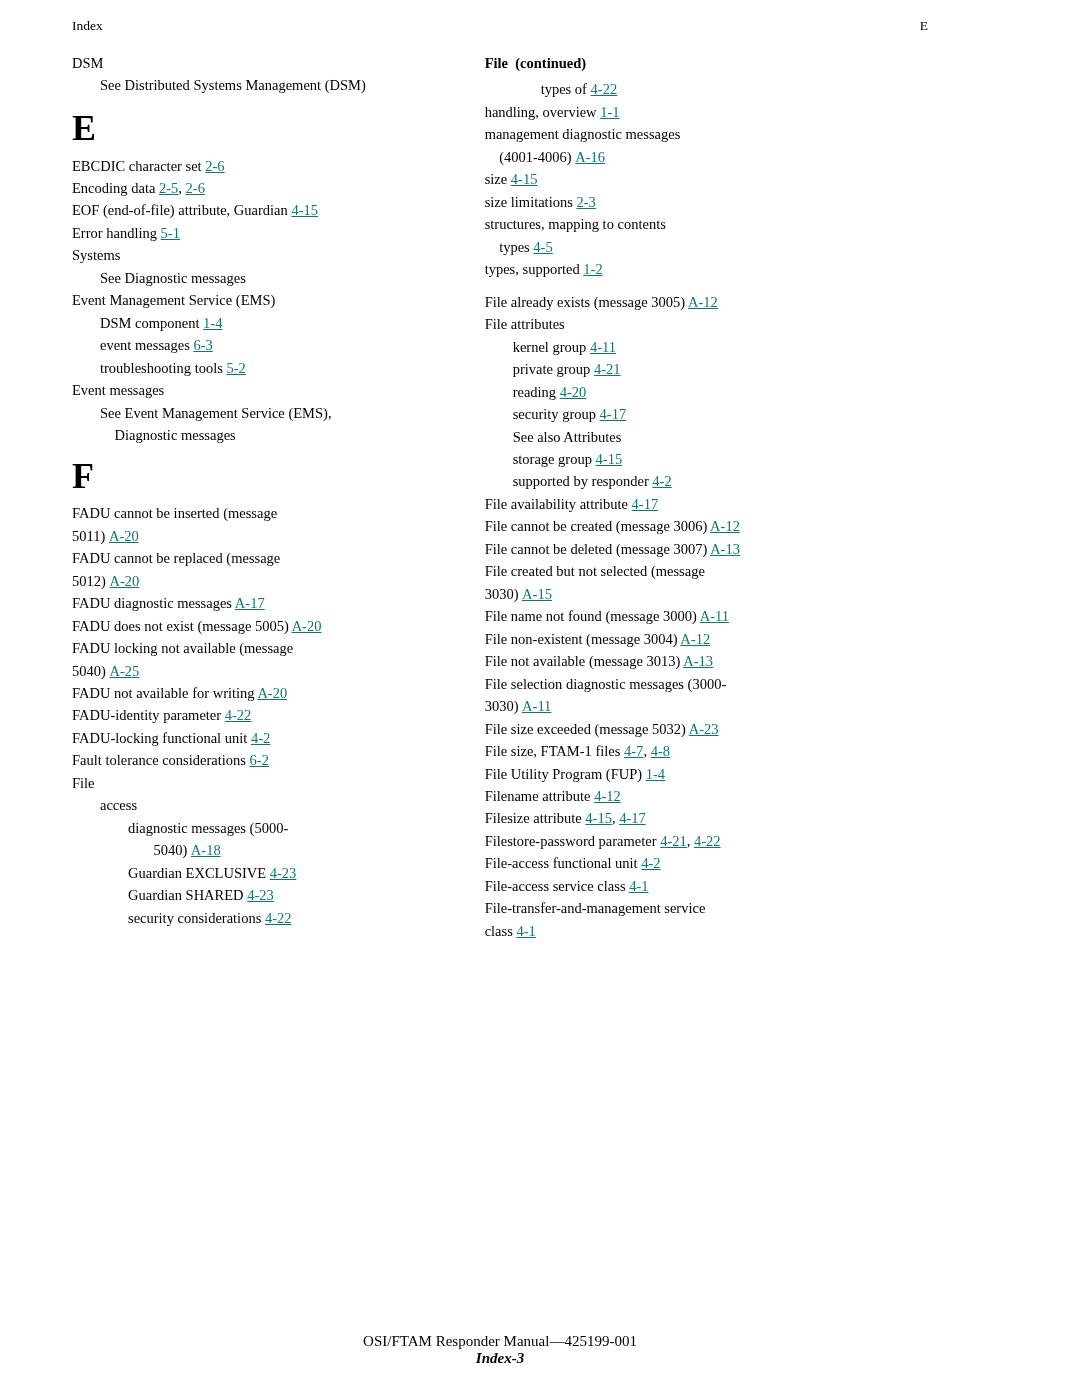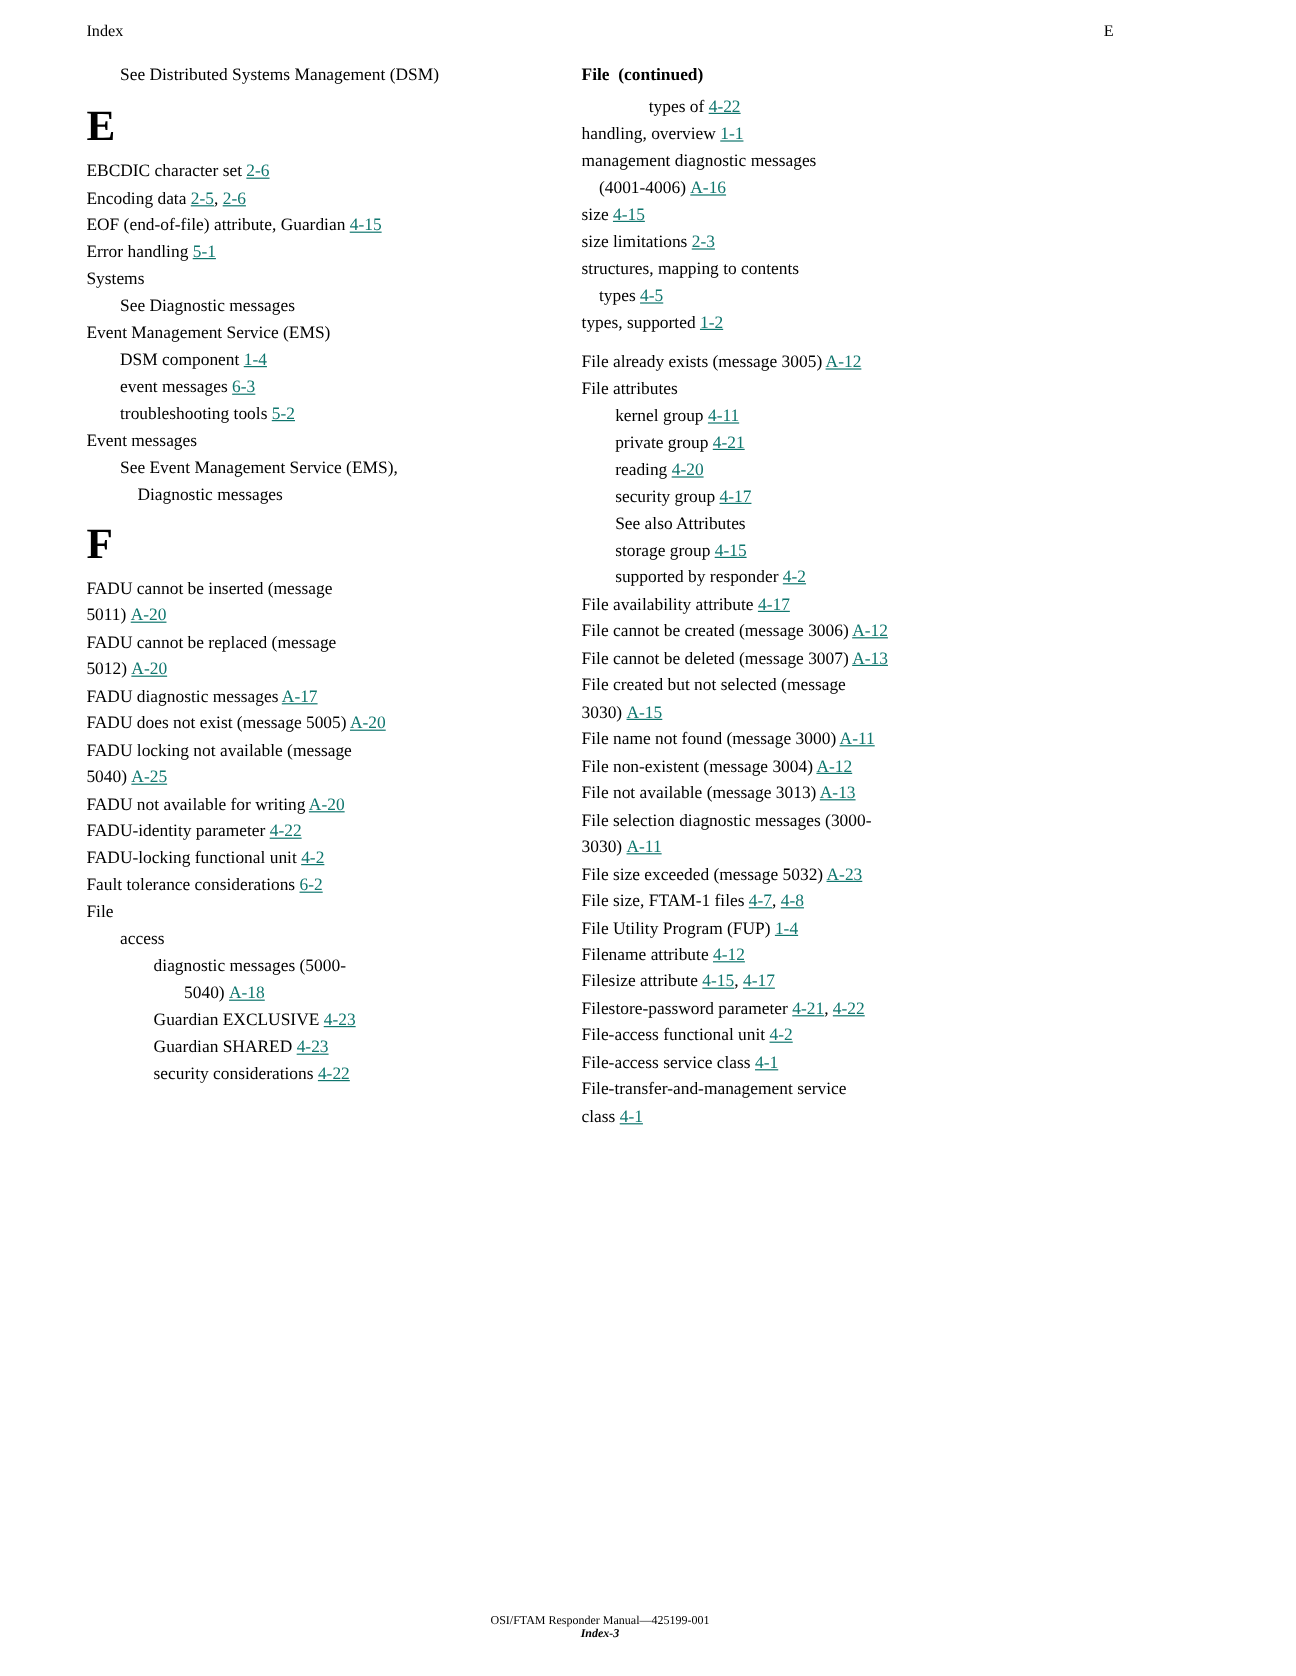--- a/index.html
+++ b/index.html
@@ -88,21 +88,21 @@
     .dsm-section {
       margin-bottom: 12px;
     }
 
     .page-footer {
       position: absolute;
       bottom: 30px;
       left: 0;
       right: 0;
       text-align: center;
-      font-size: 10px;
+      font-size: 15px;
       margin-top: 41px;
     }
 
     .page-footer-title {
       font-style: normal;
     }
 
     .page-footer-index {
       font-style: italic;
       font-weight: bold;
@@ -117,20 +117,23 @@
     <span class="page-header-left">Index</span>
     <span class="page-header-right">E</span>
   </div>
 
   <div class="content-columns">
 
     <div class="left-column">
 
       <div class="dsm-section">
         <div class="entry">
+          <span>DSM</span>
+        </div>
+        <div class="entry">
           <span class="entry-sub">See Distributed Systems Management (DSM)</span>
         </div>
       </div>
 
       <div class="index-section">
         <div class="section-letter">E</div>
 
         <div class="entry">
           EBCDIC character set <a href="#2-6">2-6</a>
         </div>

